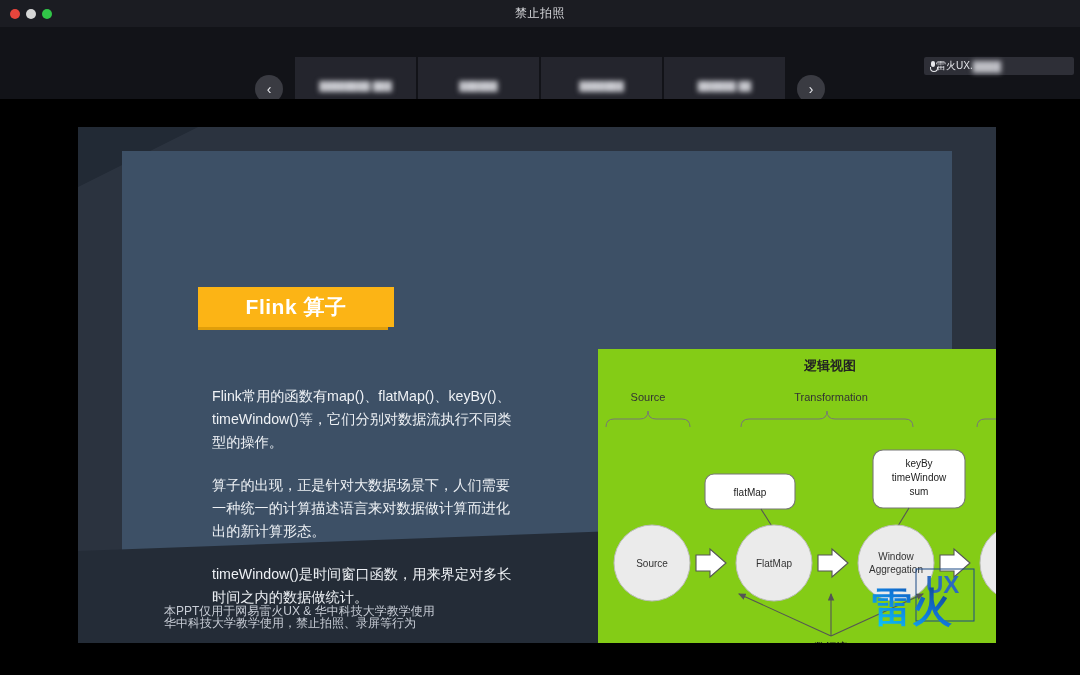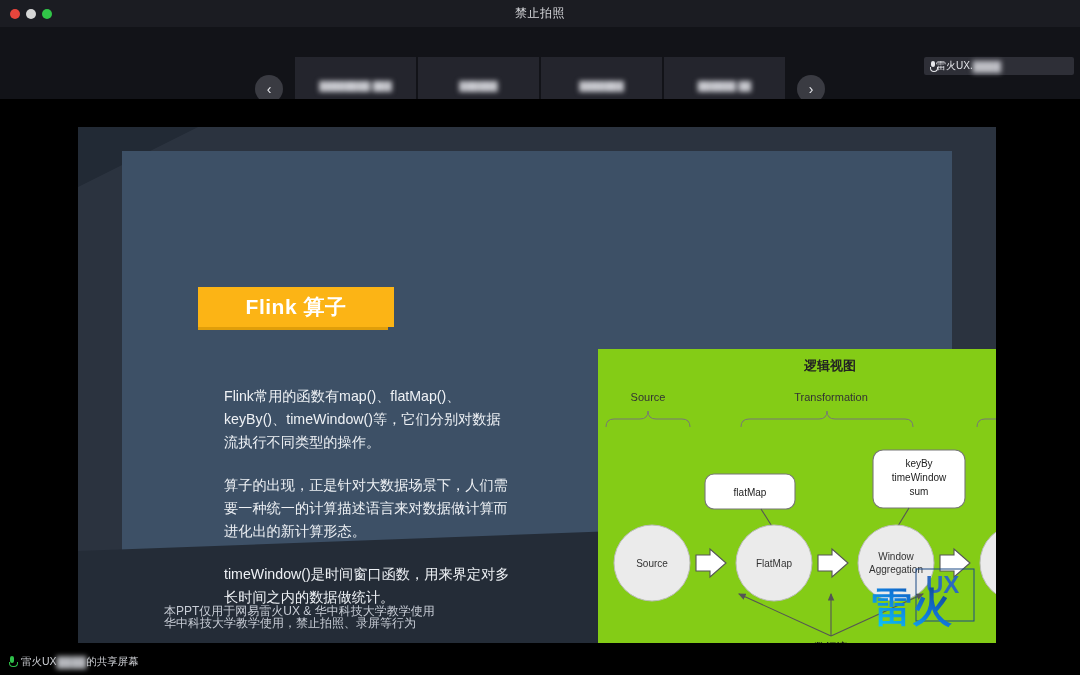--- a/index.html
+++ b/index.html
@@ -108,21 +108,21 @@
   .title-banner::after {
     content: ""; position: absolute; left: 0; right: 6px; bottom: -3px; height: 3px;
     background: #e09e0a;
   }
   .title-text { color: #ffffff; font-size: 21px; font-weight: bold; letter-spacing: .5px; }
 
   .body-copy {
     position: absolute; left: 134px; top: 258px; width: 300px;
     color: #eef1f5; font-size: 14.2px; line-height: 23px;
   }
-  .body-copy p { margin-bottom: 20px; margin-left: 12px; }
+  .body-copy p { margin-bottom: 20px; }
   .body-copy p:last-child { margin-bottom: 0; }
 
   
   .diagram {
     position: absolute; left: 482px; top: 222px; width: 464px; height: 307px;
     background: #84cc16;
     margin-left: 38px;
   }
   .dg-title {
     position: absolute; left: 0; right: 0; top: 8px; text-align: center;
@@ -293,22 +293,14 @@
             <stop offset="100%" stop-color="#123a7a"></stop>
           </linearGradient>
         </defs>
         <rect x="46" y="10" width="58" height="52" fill="none" stroke="#1d4a86" stroke-width="1"></rect>
         <text x="56" y="34" font-family="Liberation Sans, sans-serif" font-size="24" font-weight="bold" fill="#2c6bbf">UX</text>
         <text x="2" y="62" font-family="DejaVu Sans, sans-serif" font-size="40" font-weight="bold" fill="url(#lhgrad)">雷火</text>
       </svg>
     </div>
   </div>
 
-  <div class="statusbar">
-    <span class="mic-green"></span>
-    <span class="status-row">
-      <span class="status-text">雷火UX</span>
-      <span class="status-blur">████</span>
-      <span class="status-text">的共享屏幕</span>
-    </span>
-  </div>
 
 </div>
 
 </body></html>

